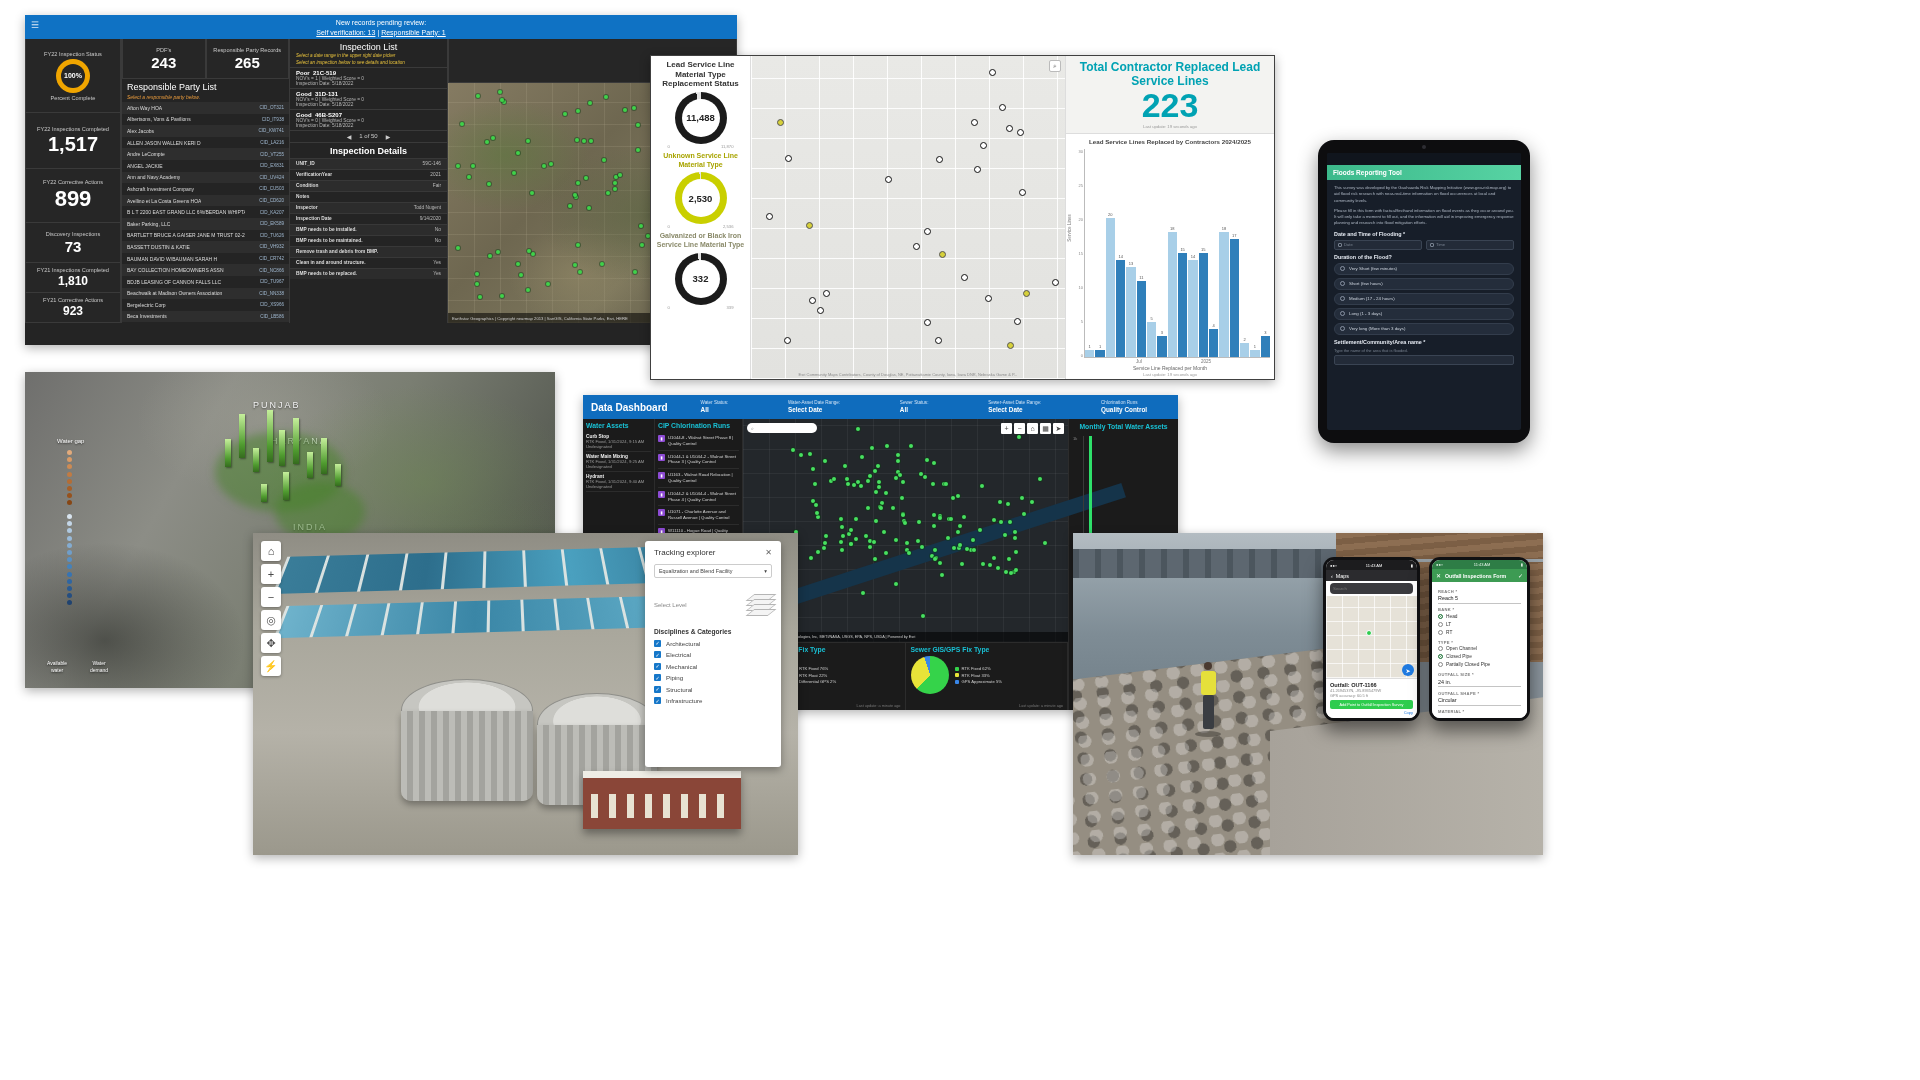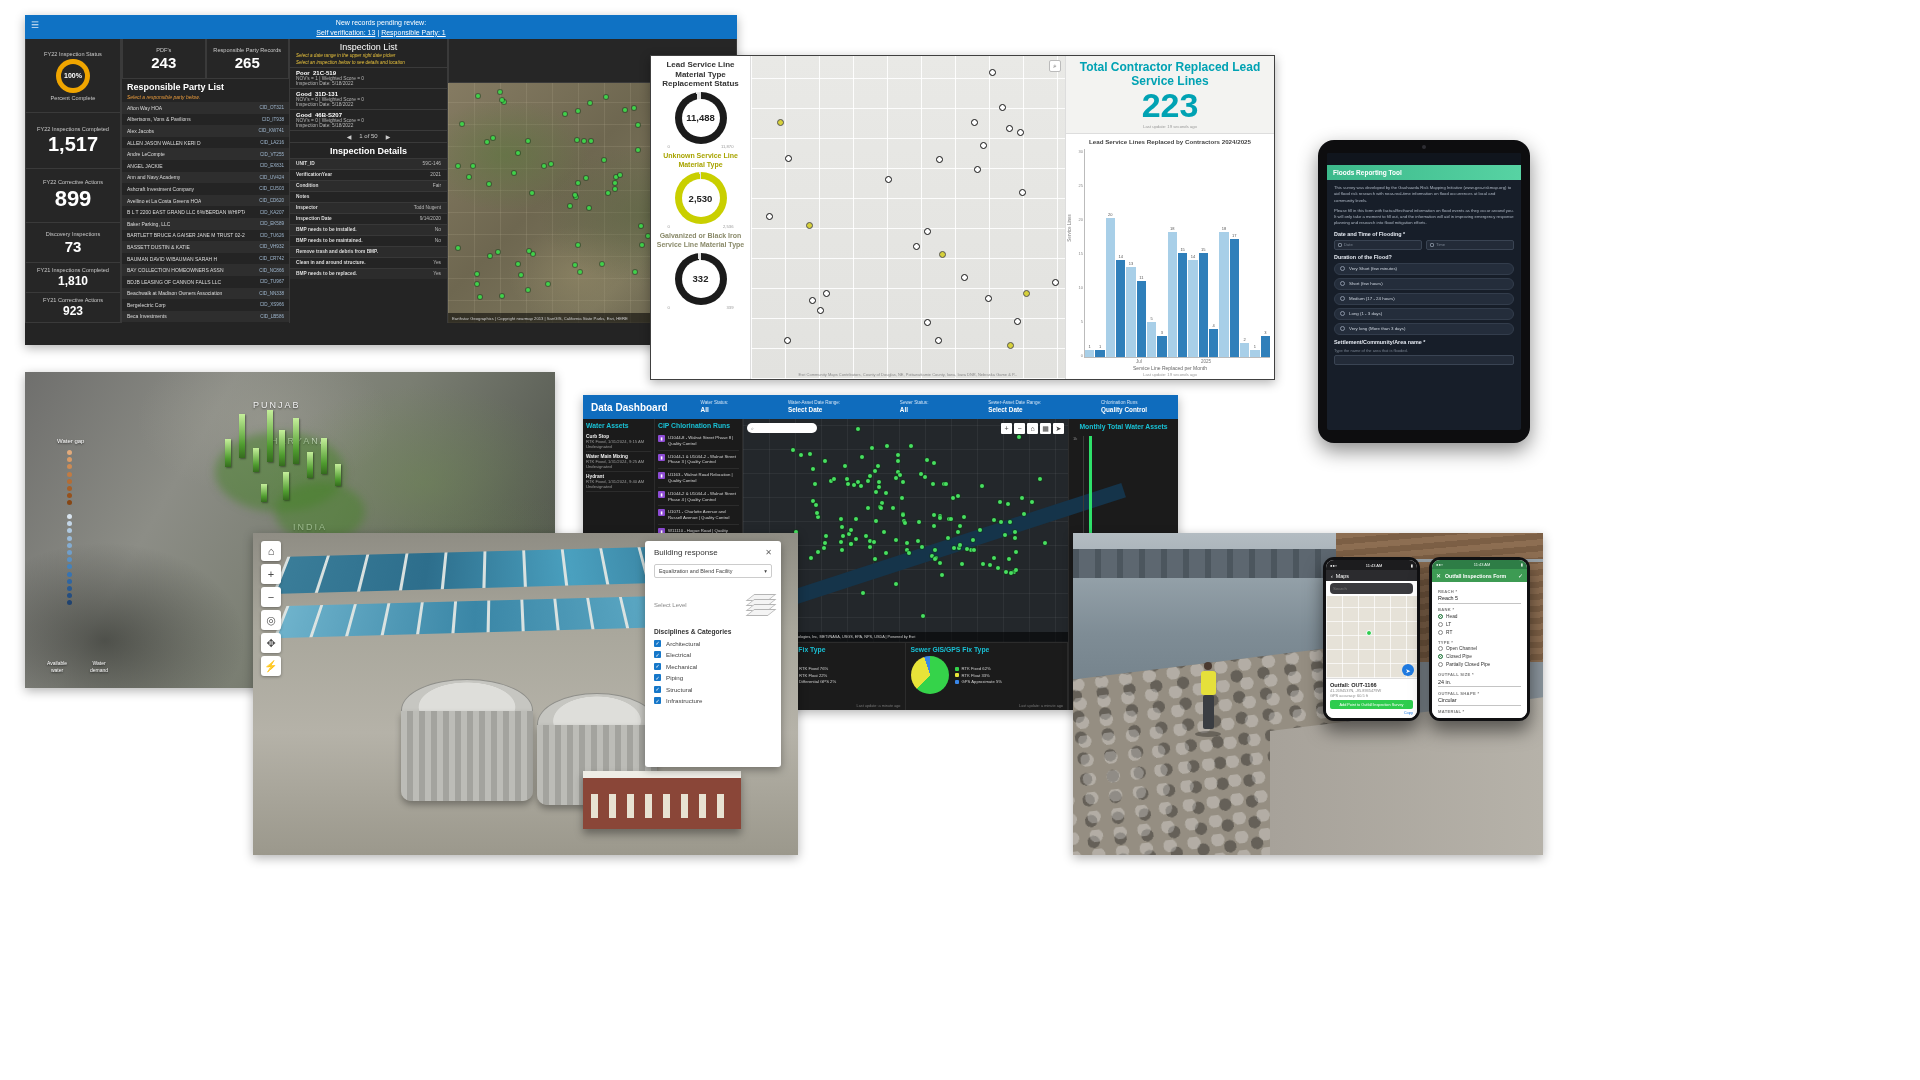--- a/index.html
+++ b/index.html
@@ -30,21 +30,21 @@
 .a-kpisleft .kpi:nth-of-type(1){height:56px}.a-kpisleft .kpi:nth-of-type(1) .val{font-size:20px}
 .a-kpisleft .kpi:nth-of-type(2){height:54px}.a-kpisleft .kpi:nth-of-type(2) .val{font-size:22px}
 .a-kpisleft .kpi:nth-of-type(3){height:40px}.a-kpisleft .kpi:nth-of-type(3) .val{font-size:15px}
 .a-kpisleft .kpi:nth-of-type(4){height:30px}.a-kpisleft .kpi:nth-of-type(4) .val{font-size:12px}
 .a-kpisleft .kpi:nth-of-type(5){height:30px}.a-kpisleft .kpi:nth-of-type(5) .val{font-size:12px}
 .a-col2{width:168px;display:flex;flex-direction:column;border-left:1px solid #3a3a3a}
 .a-kpimid{display:flex;height:40px}
 .a-kpimid .kpi{flex:1}
 .a-kpimid .kpi .val{font-size:15px}
 .a-party-head{padding:3px 5px 1px}
-.a-party-title{color:#fff;font-size:9px;font-weight:bold}
+.a-party-title{color:#fff;font-size:9px;font-weight:normal}
 .a-party-sub{color:#e89a3c;font-size:5px;font-style:italic;padding:1px 5px 2px}
 .a-party-list{flex:1;overflow:hidden}
 .p-row{display:flex;justify-content:space-between;align-items:center;padding:1px 5px;height:11.6px}
 .p-row:nth-of-type(odd){background:#2e2e2e}
 .p-name{font-size:5px;color:#ddd;white-space:nowrap;overflow:hidden;max-width:118px}
 .p-cid{font-size:4.6px;color:#9fb7cf}
 .a-col3{width:158px;display:flex;flex-direction:column;border-left:1px solid #3a3a3a}
 .a-il-title{color:#fff;font-size:9px;font-weight:normal;text-align:center;padding:3px 0 1px}
 .a-il-note{color:#e8c23c;font-size:4.6px;font-style:italic;text-align:left;padding:0 6px;line-height:1.5}
 .il-item{border-top:1px solid #3a3a3a;padding:2px 6px}
@@ -1282,21 +1282,21 @@
   <div class="bim-toolbar">
     <div class="bim-tool">⌂</div>
     <div class="bim-tool">+</div>
     <div class="bim-tool">−</div>
     <div class="bim-tool">◎</div>
     <div class="bim-tool">✥</div>
     <div class="bim-tool bolt">⚡</div>
   </div>
   <div class="bx">
     <div class="bx-head">
-      <span class="bx-title">Building response</span>
+      <span class="bx-title">Tracking explorer</span>
       <span class="bx-close">✕</span>
     </div>
     <div class="bx-select">
       <span>Equalization and Blend Facility</span>
       <span>▾</span>
     </div>
     <div class="bx-level">
       <span class="bx-lvl-txt">Select Level</span>
       <span class="bx-stack">
           <i></i>

